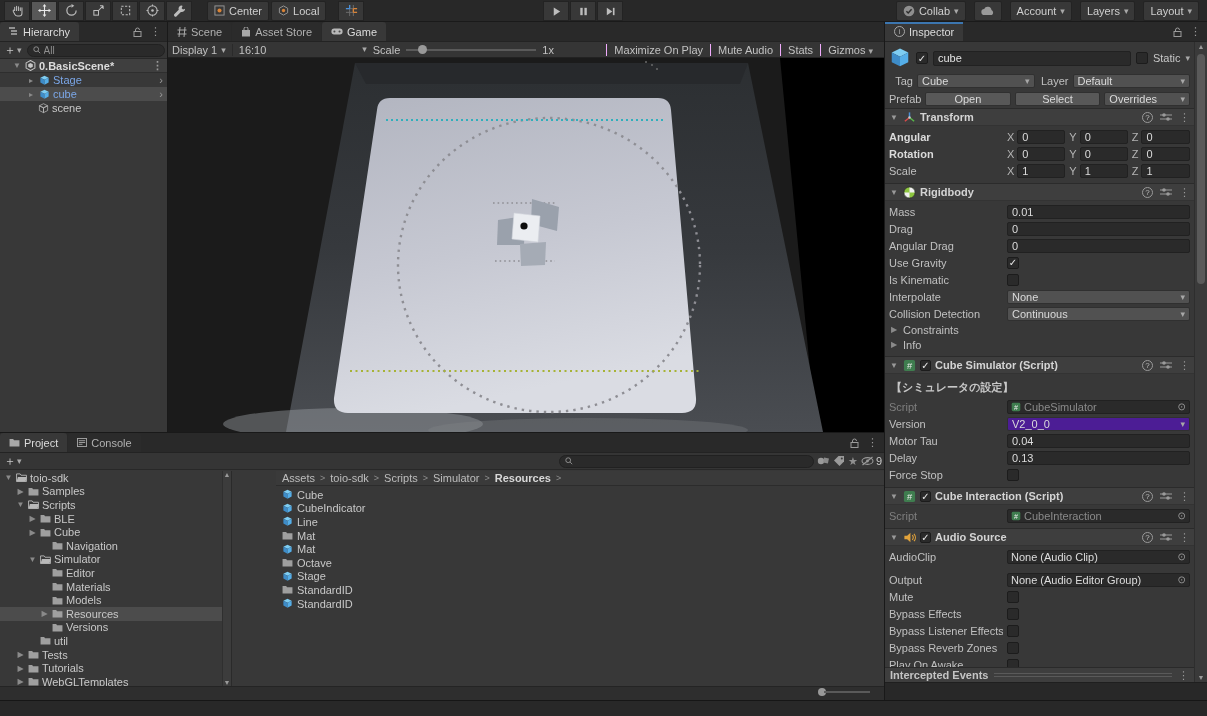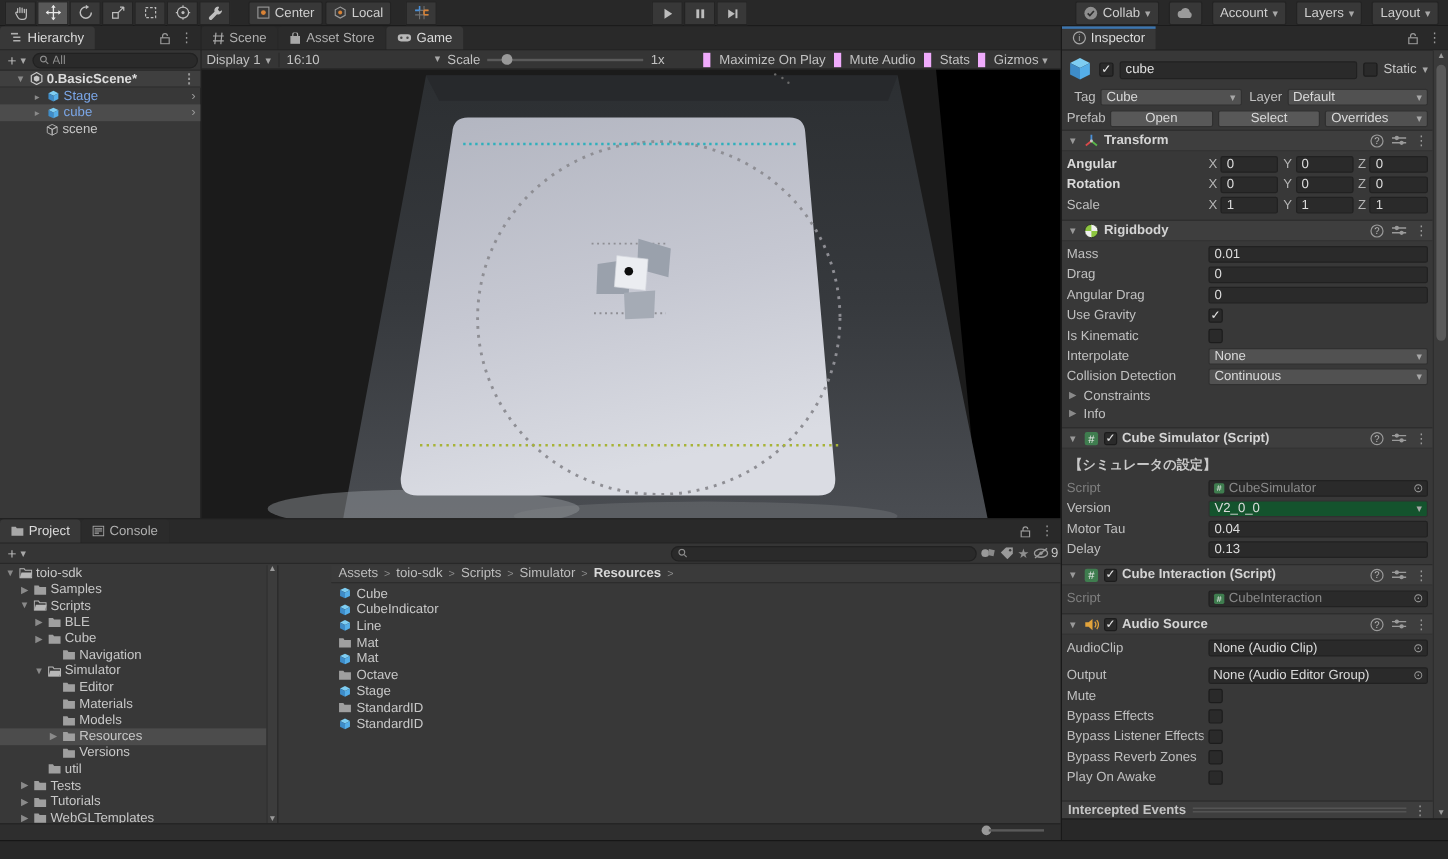--- a/index.html
+++ b/index.html
@@ -47,21 +47,21 @@
   
   #viewport { left:168px; top:22px; width:716px; height:410px; background:#2a2a2a; }
   #gametoolbar { height:16px; background:#353535; border-bottom:1px solid #222;
     display:flex; align-items:center; padding:0 4px; gap:6px; color:#c2c2c2; }
   .gsep { width:1px; height:12px; background:#2a2a2a; }
   #aspect-dd { width:128px; display:flex; }
   #aspect-dd .ddarrow { margin-left:auto; }
   .slider-track { width:130px; height:2px; background:#5a5a5a; position:relative; }
   .slider-knob { position:absolute; top:-4px; width:9px; height:9px; border-radius:50%; background:#999; }
   #gtb-right { margin-left:auto; display:flex; align-items:center; gap:0; }
-  #gtb-right span.gbtn { padding:0 7px; border-left:6px solid #f0abfc; }
+  #gtb-right span.gbtn { padding:0 7px; border-left:1px solid #f0abfc; }
   
   #project { left:0; top:432px; width:884px; height:268px; background:#383838; border-top:1px solid #191919; }
   #ptree { position:absolute; left:0; top:38px; width:230px; bottom:14px; overflow:hidden; }
   .ptree-row { height:13.6px; display:flex; align-items:center; gap:3px; white-space:nowrap; }
   .ptree-row .arrow { width:9px; font-size:8px; color:#8a8a8a; text-align:center; flex:none; }
   .ptree-row.selected { background:#4c4c4c; }
   #ptree-scroll { position:absolute; left:222px; top:38px; width:9px; bottom:14px; background:#3c3c3c; border-left:1px solid #2f2f2f; }
   #pcontent { position:absolute; left:231px; top:38px; right:0; bottom:14px; border-left:1px solid #2a2a2a;padding-left:44px; }
   #breadcrumb { height:15px; background:#3a3a3a; border-bottom:1px solid #2c2c2c;
     display:flex; align-items:center; padding:0 6px; gap:5px; color:#bdbdbd; }
@@ -84,21 +84,21 @@
   .cbox { width:12px; height:12px; background:#2a2a2a; border:1px solid #1c1c1c; border-radius:2px;
     display:flex; align-items:center; justify-content:center; color:#e8e8e8; font-size:10px; flex:none; }
   .cbox.checked::after { content:"✓"; }
   .irow { display:flex; align-items:center; gap:4px; padding:1px 4px; height:17px; }
   .ilabel { width:114px; flex:none; color:#c0c0c0; overflow:hidden; white-space:nowrap; }
   .ilabel.dim { color:#7f7f7f; }
   .ilabel.boldlbl { font-weight:bold; color:#dadada; }
   .dd { flex:1; height:14px; background:#515151; border:1px solid #303030; border-radius:2px;
     display:flex; align-items:center; padding:0 4px; color:#dadada; }
   .dd .ddarrow { margin-left:auto; }
-  .dd.light { background:#14532d; }
+  .dd.light { background:#4c1d95; }
   .tfield { flex:1; height:14px; background:#2a2a2a; border:1px solid #212121; border-radius:2px;
     color:#dcdcdc; padding:0 4px; line-height:12px; }
   .objfield { flex:1; height:14px; background:#2a2a2a; border:1px solid #212121; border-radius:2px;
     color:#dcdcdc; padding:0 3px; display:flex; align-items:center; gap:3px; }
   .objfield.dim { color:#8a8a8a; }
   .objfield .picker { margin-left:auto; color:#9a9a9a; font-size:10px; }
   .comp-head { height:18px; background:#3e3e3e; border-top:1px solid #2b2b2b; border-bottom:1px solid #333;
     display:flex; align-items:center; gap:4px; padding:0 4px; }
   .comp-head .fold { width:10px; color:#999; font-size:8px; text-align:center; }
   .comp-title { font-weight:bold; color:#d4d4d4; }
@@ -879,20 +879,24 @@
               </span>
             </div>
             <div class="irow">
               <span class="ilabel">Motor Tau</span>
               <span class="tfield">0.04</span>
             </div>
             <div class="irow">
               <span class="ilabel">Delay</span>
               <span class="tfield">0.13</span>
             </div>
+            <div class="irow">
+              <span class="ilabel">Force Stop</span>
+              <span class="cbox"></span>
+            </div>
           </div>
         </div>
         <div class="component">
           <div class="comp-head">
             <span class="fold">▼</span>
             <svg width="13" height="13" viewBox="0 0 14 14">
               <rect x="1" y="1" width="12" height="12" rx="2" fill="#3f7d4f"></rect>
               <text x="7" y="10.5" font-size="10" font-family="Liberation Sans, sans-serif" fill="#eaeaea" text-anchor="middle">#</text>
             </svg>
             <span class="cbox checked" style="width:11px;height:11px;"></span>

